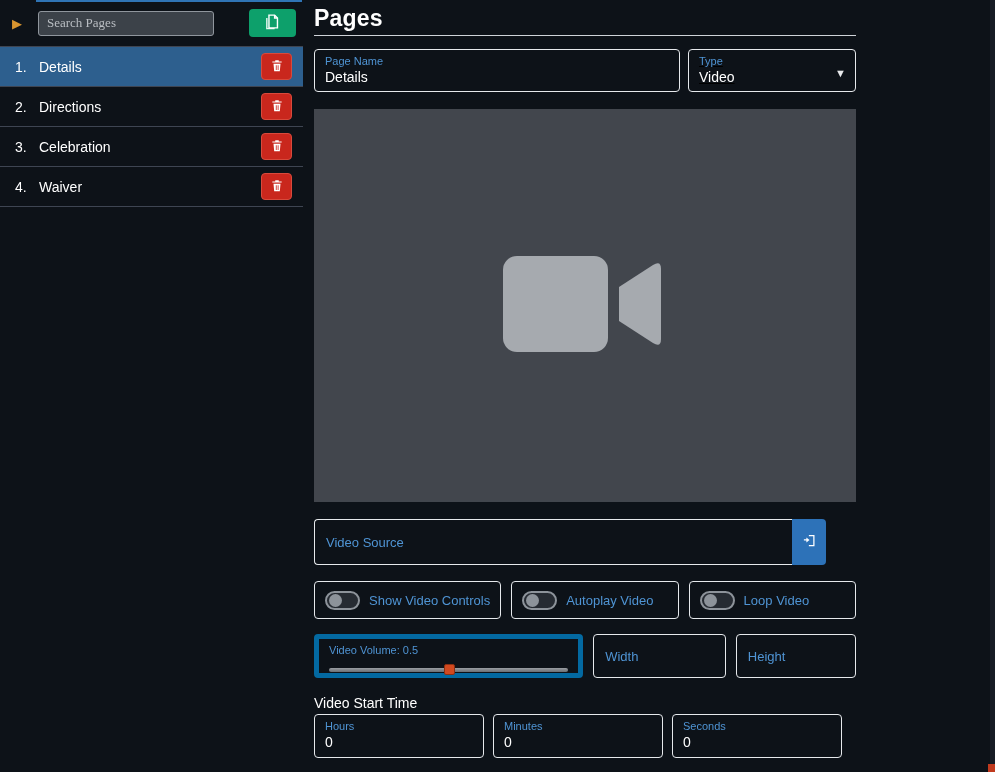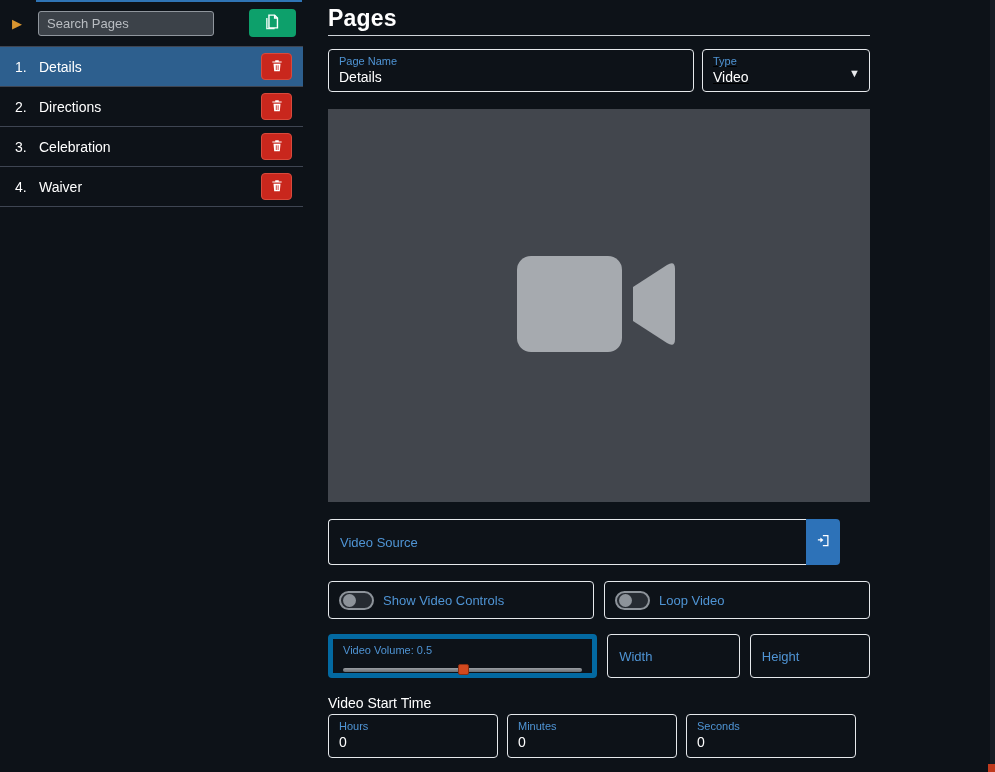--- a/index.html
+++ b/index.html
@@ -17,21 +17,21 @@
     height: 47px; display: flex; align-items: center;
     padding: 0 7px 0 12px; position: relative;
     border-bottom: 1px solid #3e4552;
   }
   .toolbar-topline { position: absolute; left: 36px; top: 0; width: 266px; height: 2px; background: #2f74b5; }
   .expand-arrow { color: #d9952f; font-size: 13px; margin-right: 16px; cursor: pointer; }
   .search-input {
     width: 176px; height: 25px; background: #3c4249;
     border: 1px solid #90969d; border-radius: 3px;
     color: #d6d9dc; font-size: 13px; padding: 0 8px;
-    font-family: Liberation Sans, sans-serif; outline: none;
+    font-family: Liberation Serif, serif; outline: none;
   }
   .search-input::placeholder { color: #b9bdc2; }
   .copy-btn {
     margin-left: auto; width: 47px; height: 28px;
     background: #0da06b; border: none; border-radius: 4px;
     display: flex; align-items: center; justify-content: center; cursor: pointer;
   }
   .page-item {
     height: 40px; border-bottom: 1px solid #3e4552;
     display: flex; align-items: center; padding: 0 11px 0 15px;
@@ -39,21 +39,21 @@
   }
   .page-item.selected { background: #2d5f8e; }
   .page-num { width: 24px; }
   .trash-btn {
     margin-left: auto; width: 31px; height: 27px;
     background: #c9271d; border: 1px solid #d84a3c; border-radius: 4px;
     display: flex; align-items: center; justify-content: center; cursor: pointer;
   }
 
   
-  .main { position: absolute; left: 328px; top: 0; width: 542px; height: 100%; }
+  .main { position: absolute; left: 314px; top: 0; width: 542px; height: 100%; }
   .page-title { color: #fff; font-size: 23px; font-weight: bold; padding-top: 5px; letter-spacing: .2px; }
   .title-rule { border-bottom: 1px solid #cfd3d8; margin-top: 3px; }
 
   .row1 { display: flex; gap: 8px; margin-top: 13px; }
   .field {
     border: 1px solid #e6e9ec; border-radius: 4px;
     padding: 5px 10px 6px; background: transparent;
   }
   .flabel { color: #4f94d4; font-size: 11px; }
   .fvalue { color: #ffffff; font-size: 14px; margin-top: 2px; }
@@ -224,20 +224,26 @@
     <div class="toggle-box">
       <span class="toggle-pill">
           <span class="knob"></span>
         </span>
       <span class="toggle-label">Show Video Controls</span>
     </div>
     <div class="toggle-box">
       <span class="toggle-pill">
           <span class="knob"></span>
         </span>
+      <span class="toggle-label">Autoplay Video</span>
+    </div>
+    <div class="toggle-box">
+      <span class="toggle-pill">
+          <span class="knob"></span>
+        </span>
       <span class="toggle-label">Loop Video</span>
     </div>
   </div>
 
   <div class="vwh-row">
     <div class="volume-box">
       <div class="flabel">Video Volume: 0.5</div>
       <div class="slider">
         <div class="slider-track"></div>
         <div class="slider-handle"></div>

